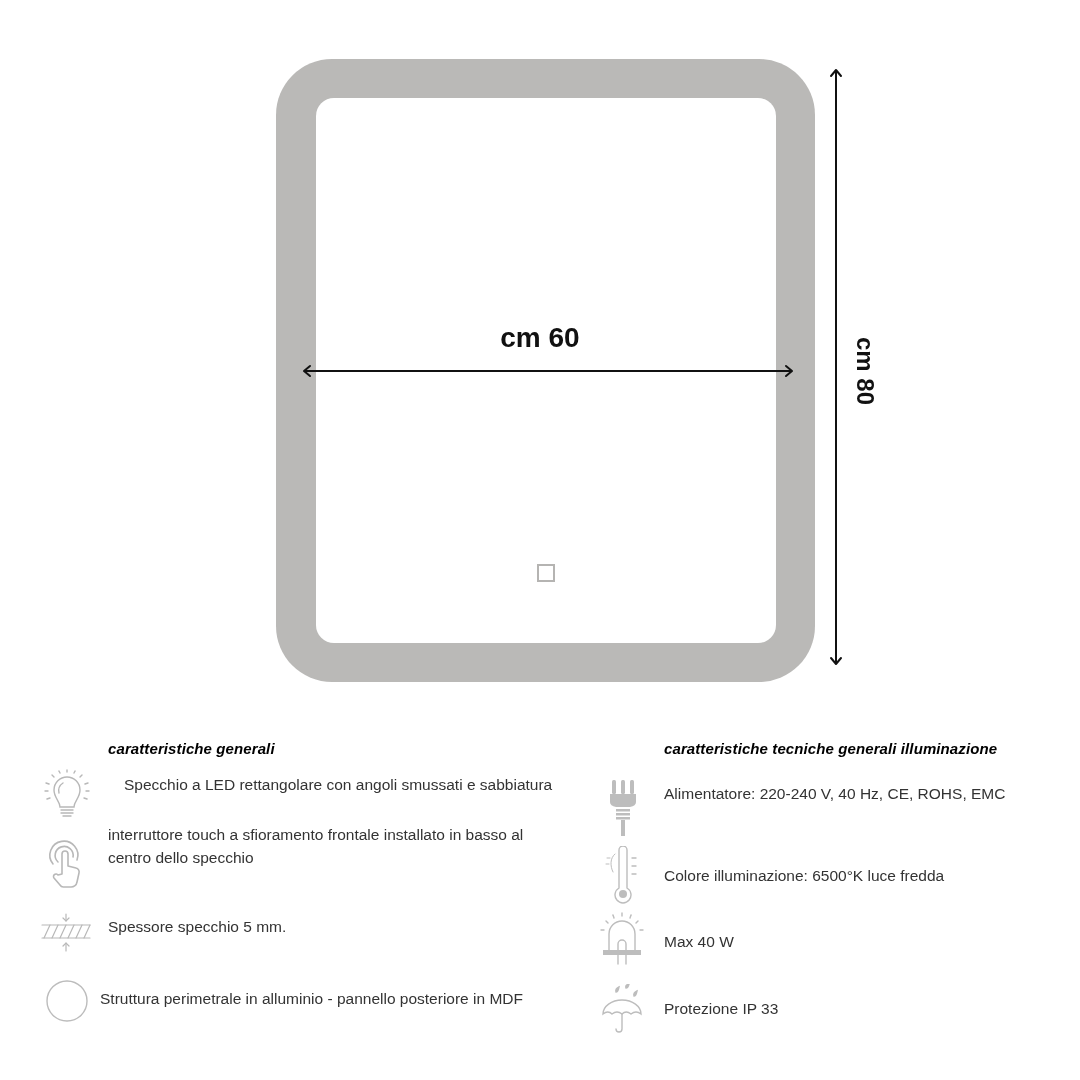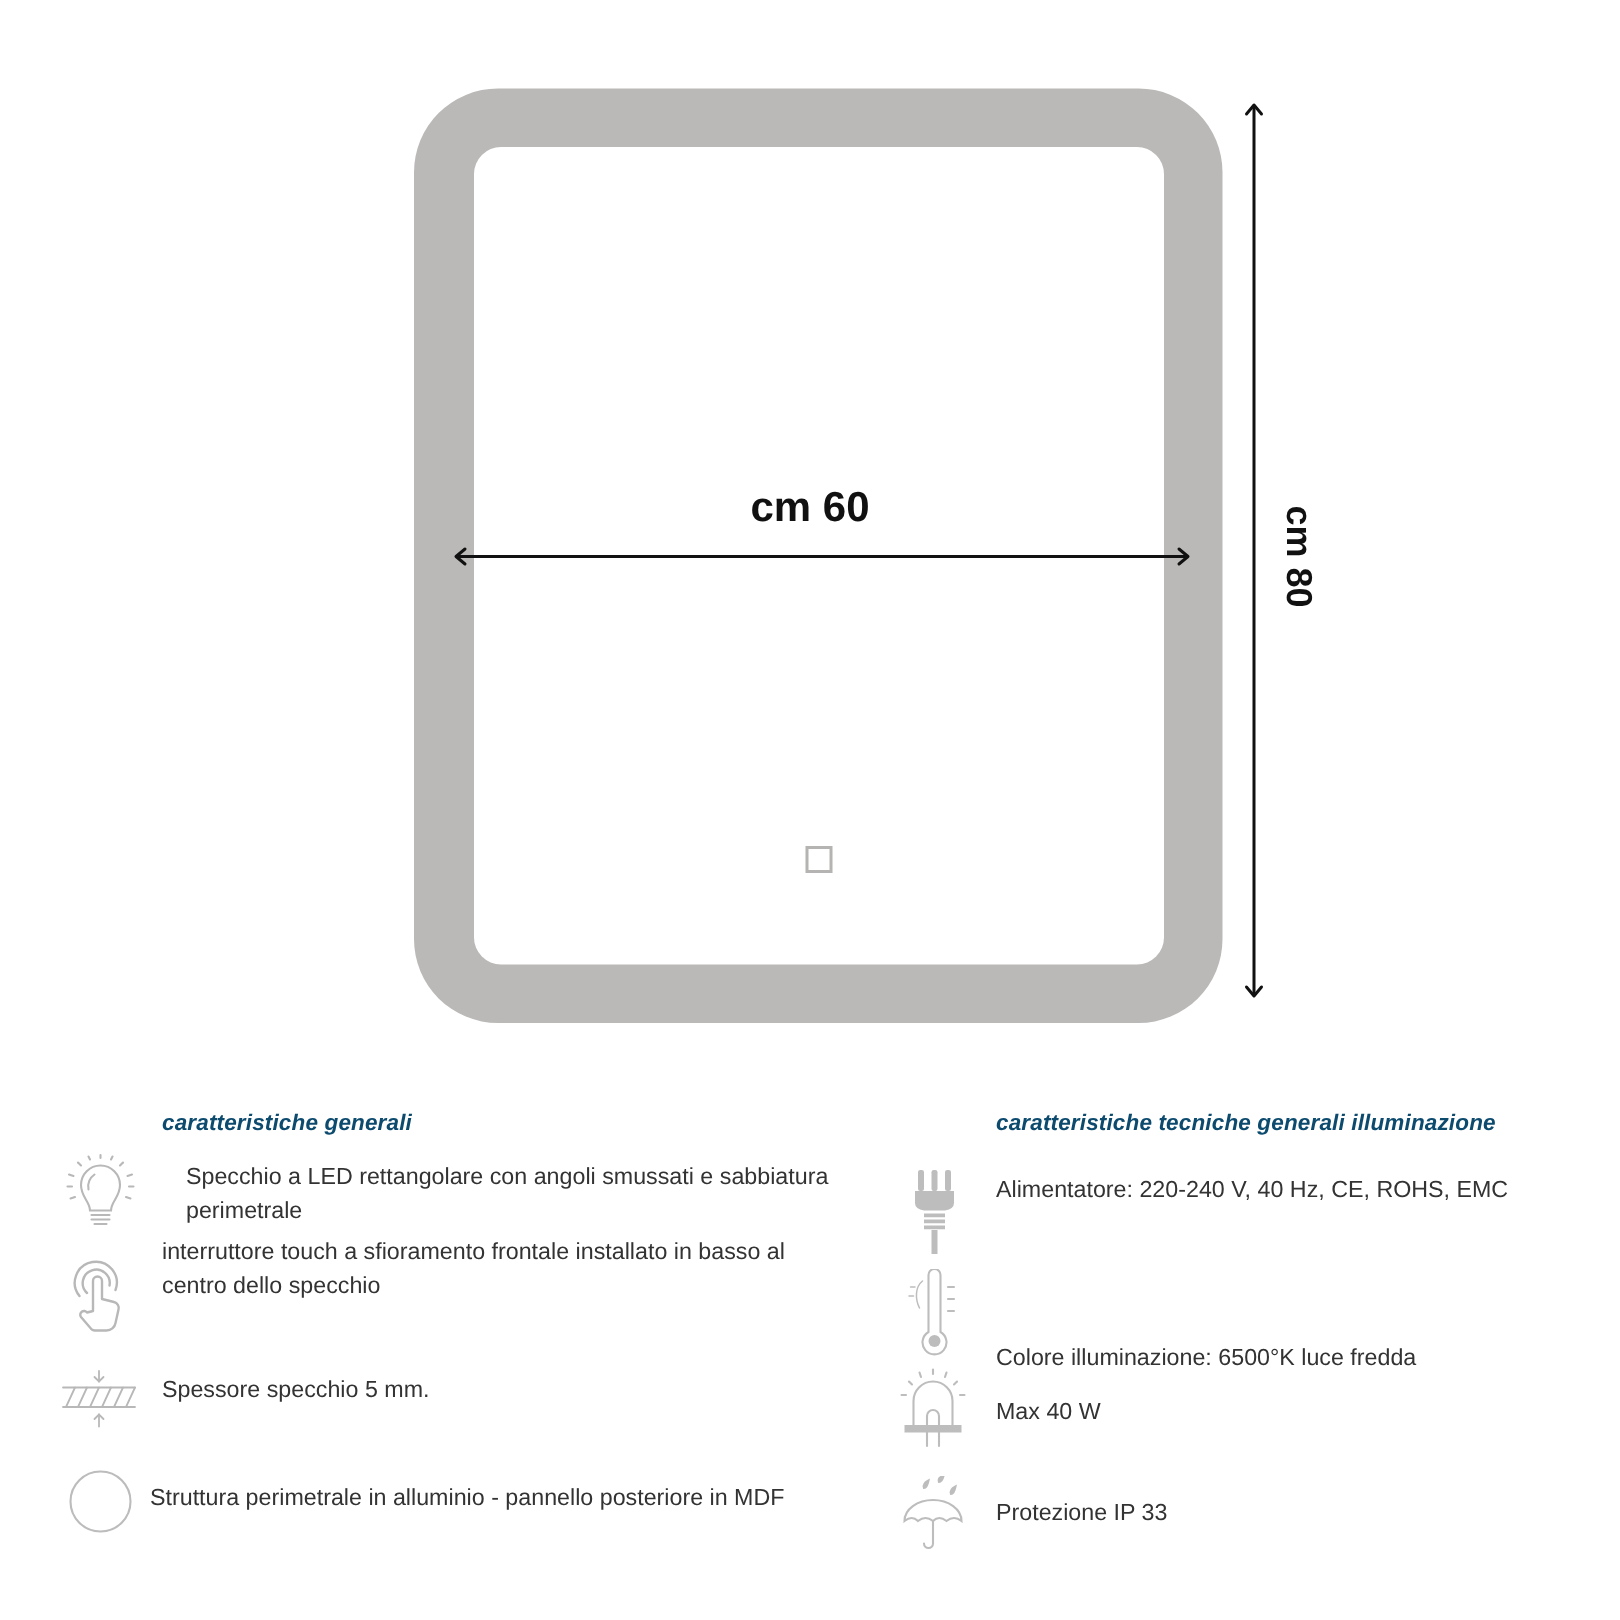--- a/index.html
+++ b/index.html
@@ -6,21 +6,21 @@
     body { width: 1080px; height: 1080px; position: relative; overflow: hidden;
            font-family: "Liberation Sans", "DejaVu Sans", sans-serif; color: #2b2b2b; }
     .abs { position: absolute; }
     #mirror-frame { left: 276px; top: 59px; width: 539px; height: 623px; background: #bab9b7; border-radius: 56px; }
     #mirror-glass { left: 316px; top: 98px; width: 460px; height: 545px; background: #ffffff; border-radius: 18px; }
     #touch-switch { left: 537px; top: 564px; width: 14px; height: 14px; border: 2px solid #b5b4b2; background: #fff; }
     #width-label { left: 440px; top: 322px; width: 200px; text-align: center; font-weight: bold; font-size: 28px; color: #111; }
     #height-label { left: 800px; top: 357px; width: 130px; text-align: center; font-weight: bold; font-size: 24px; color: #111;
                     transform: rotate(90deg); transform-origin: center center; }
     svg.dim { position: absolute; left: 0; top: 0; }
-    .section-title { font-weight: bold; font-style: italic; font-size: 15px; color: #0c4a6e; letter-spacing: 0.1px; }
+    .section-title { font-weight: bold; font-style: italic; font-size: 15px; color: #000000; letter-spacing: 0.1px; }
     .feat { font-size: 15.5px; line-height: 23px; color: #333; }
     .icon { position: absolute; }
     .icon svg { display: block; }
   </style>
 </head>
 <body>
 
 <div class="abs" id="mirror-frame"></div>
 <div class="abs" id="mirror-glass"></div>
 <div class="abs" id="touch-switch"></div>
@@ -57,21 +57,20 @@
     <line x1="3" y1="14" x2="6" y2="15"></line>
       <line x1="45" y1="14" x2="42" y2="15"></line>
     <line x1="2" y1="22" x2="5" y2="22"></line>
       <line x1="46" y1="22" x2="43" y2="22"></line>
     <line x1="4" y1="30" x2="7" y2="29"></line>
       <line x1="44" y1="30" x2="41" y2="29"></line>
   </svg>
 </div>
 <div class="abs feat" style="left:124px; top:773px;">
   <div>Specchio a LED rettangolare con angoli smussati e sabbiatura</div>
-  <div>perimetrale</div>
 </div>
 
 <div class="icon" style="left:46px; top:838px;">
   <svg width="40" height="52" viewBox="0 0 40 52" fill="none" stroke="#b8b8b8" stroke-width="1.6" stroke-linecap="round" stroke-linejoin="round">
     <path d="M7 26 A14 14 0 1 1 31 22"></path>
     <path d="M12 24 A9 9 0 1 1 27 19"></path>
     <path d="M16 36 L16 16 A3 3 0 0 1 22 16 L22 28 L30 30 A4 4 0 0 1 33 35 L31 44 A6 6 0 0 1 25 49 L18 49 A4 4 0 0 1 14 47 L8 40 A2.5 2.5 0 0 1 12 37 Z"></path>
   </svg>
 </div>
 <div class="abs feat" style="left:108px; top:821px;">
@@ -125,21 +124,21 @@
     <path d="M15 4 A4 4 0 0 1 23 4 L23 42 A8 8 0 1 1 15 42 Z"></path>
     <circle cx="19" cy="48" r="4" fill="#bdbdbd" stroke="none"></circle>
     <line x1="28" y1="12" x2="32" y2="12"></line>
       <line x1="28" y1="20" x2="32" y2="20"></line>
       <line x1="28" y1="28" x2="32" y2="28"></line>
     <path d="M11 8 C6 12 6 20 9 26" stroke-width="1"></path>
     <line x1="3" y1="12" x2="6" y2="12" stroke-width="1"></line>
       <line x1="2" y1="18" x2="5" y2="18" stroke-width="1"></line>
   </svg>
 </div>
-<div class="abs feat" style="left:664px; top:894px;">Colore illuminazione: 6500°K luce fredda</div>
+<div class="abs feat" style="left:664px; top:864px;">Colore illuminazione: 6500°K luce fredda</div>
 
 <div class="icon" style="left:600px; top:912px;">
   <svg width="44" height="60" viewBox="0 0 44 60" fill="none" stroke="#bdbdbd" stroke-width="1.4" stroke-linecap="round">
     <path d="M9 38 L9 22 A13 13 0 0 1 35 22 L35 38"></path>
     <path d="M18 38 L18 32 A4 4 0 0 1 26 32 L26 38"></path>
     <rect x="3" y="38" width="38" height="5" fill="#bdbdbd" stroke="none"></rect>
     <line x1="18" y1="43" x2="18" y2="52"></line>
       <line x1="26" y1="43" x2="26" y2="52"></line>
     <line x1="22" y1="1" x2="22" y2="4"></line>
       <line x1="13" y1="3" x2="14" y2="6"></line>

